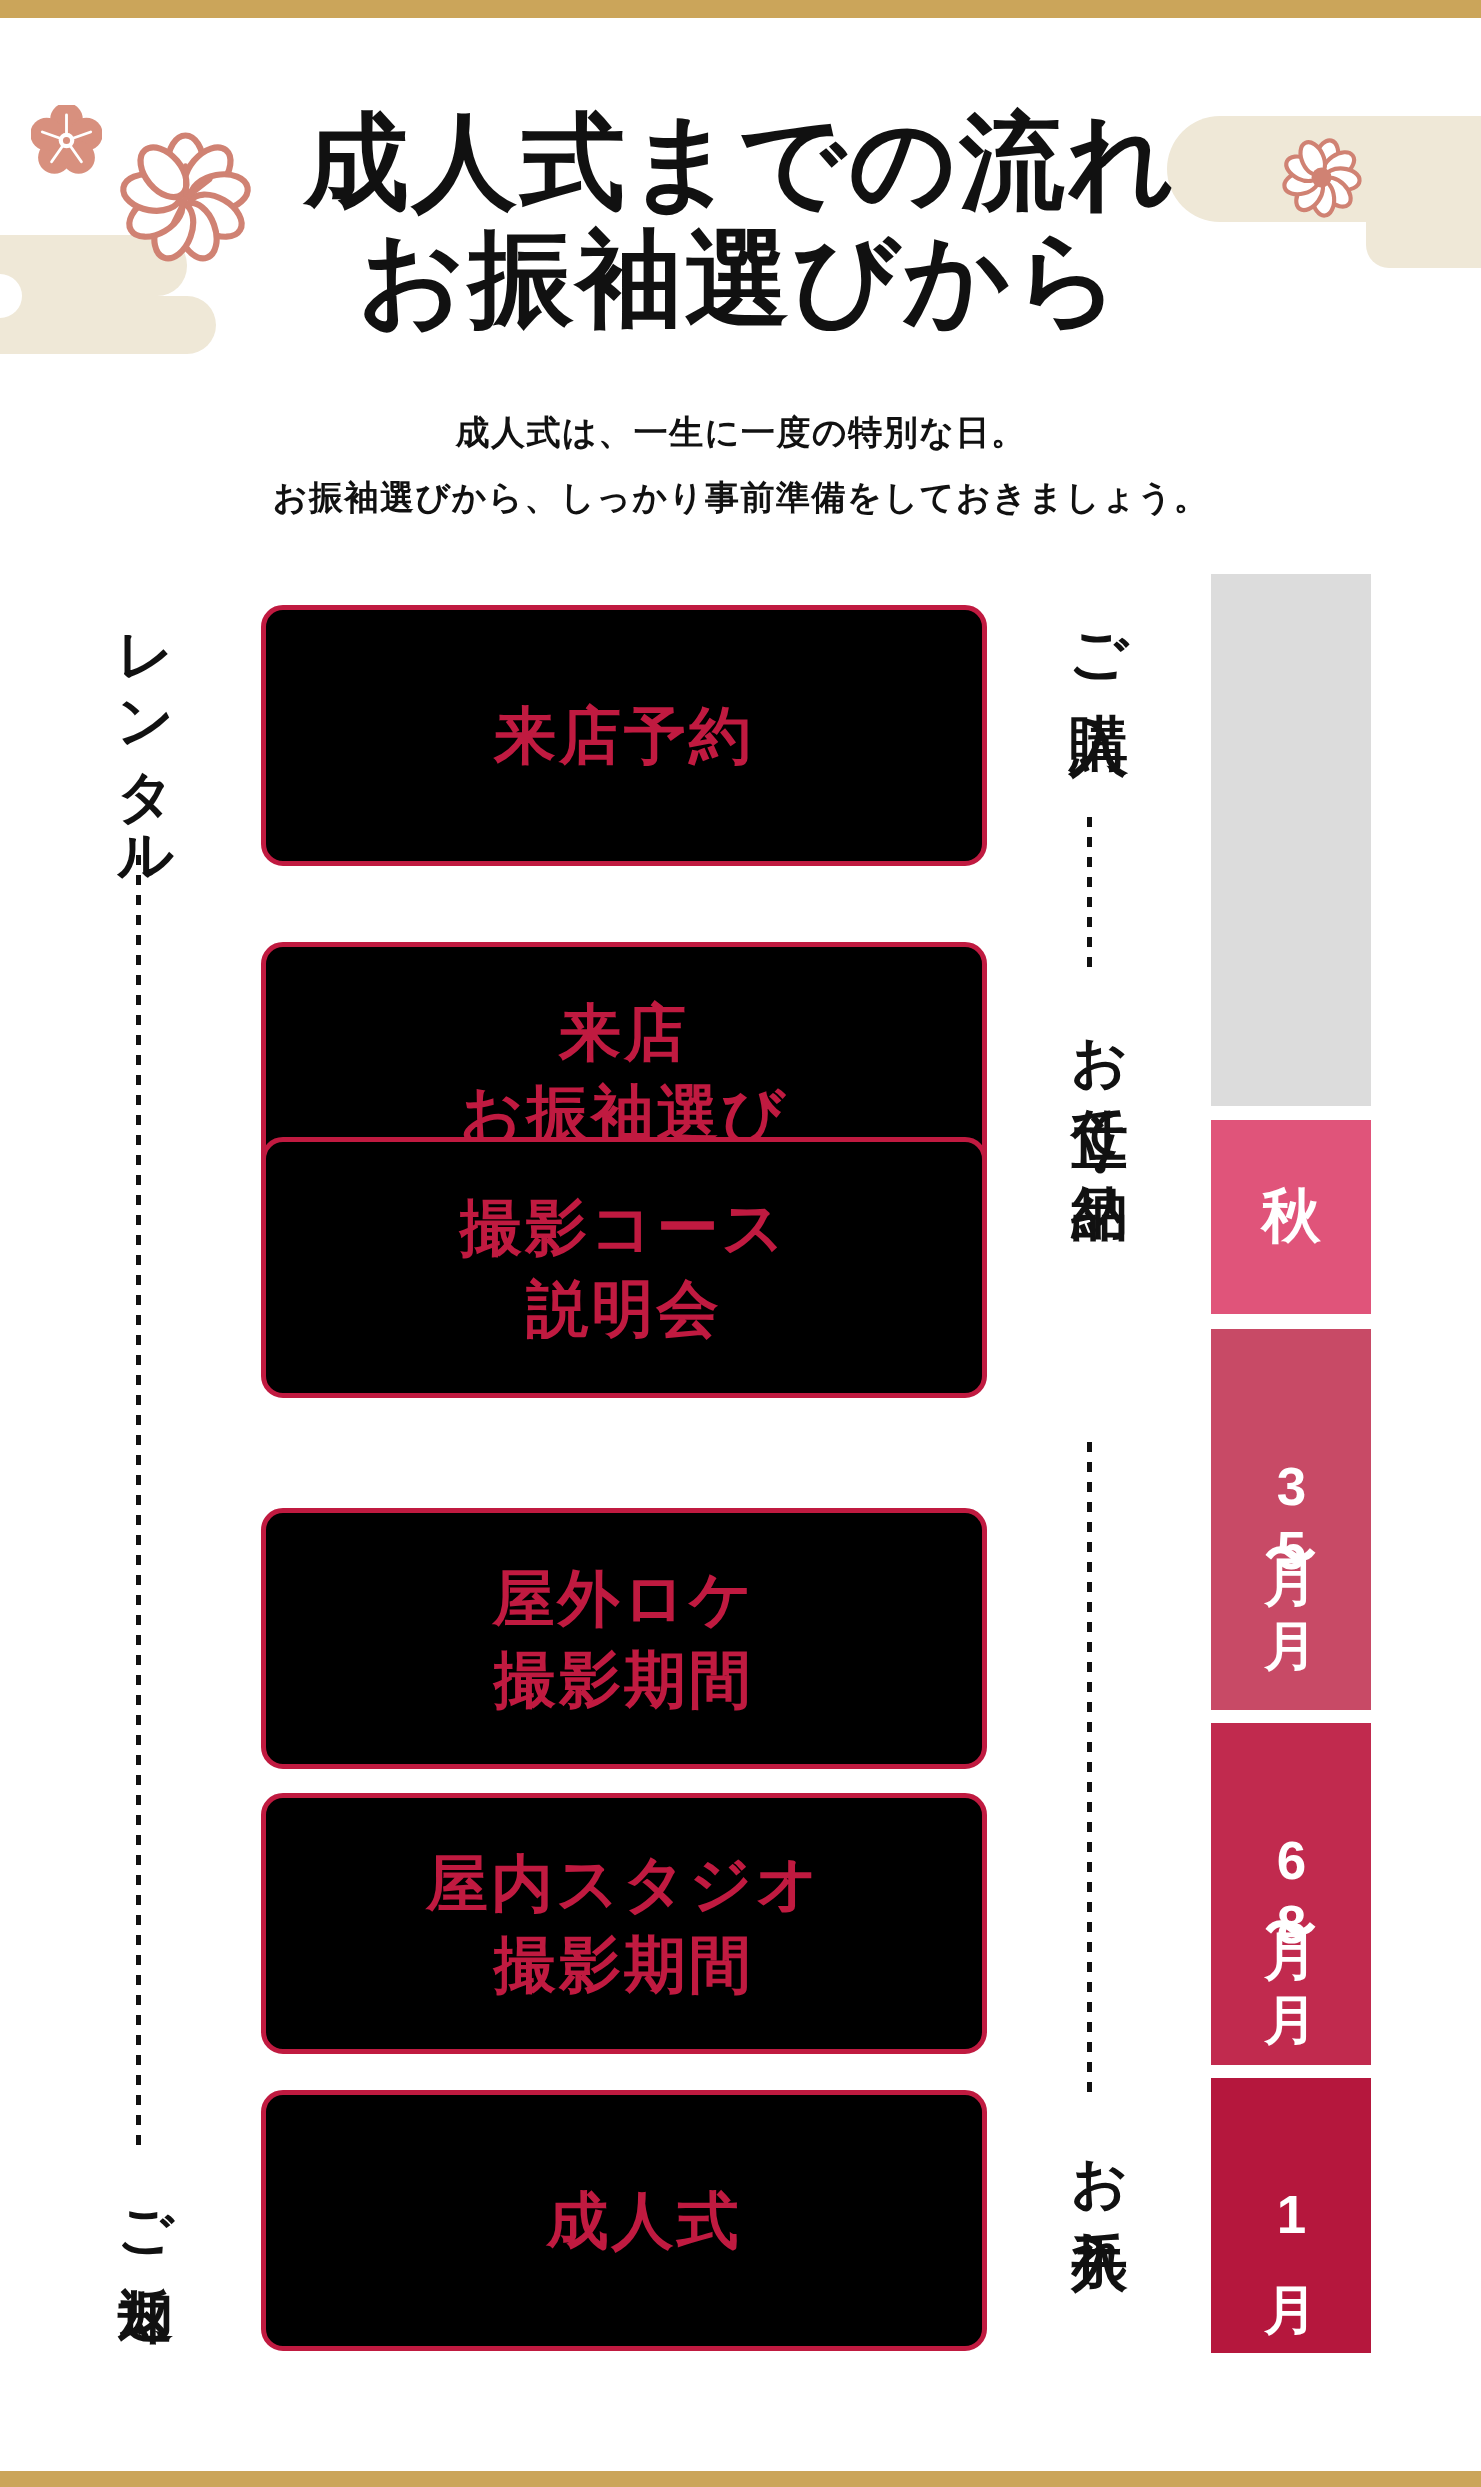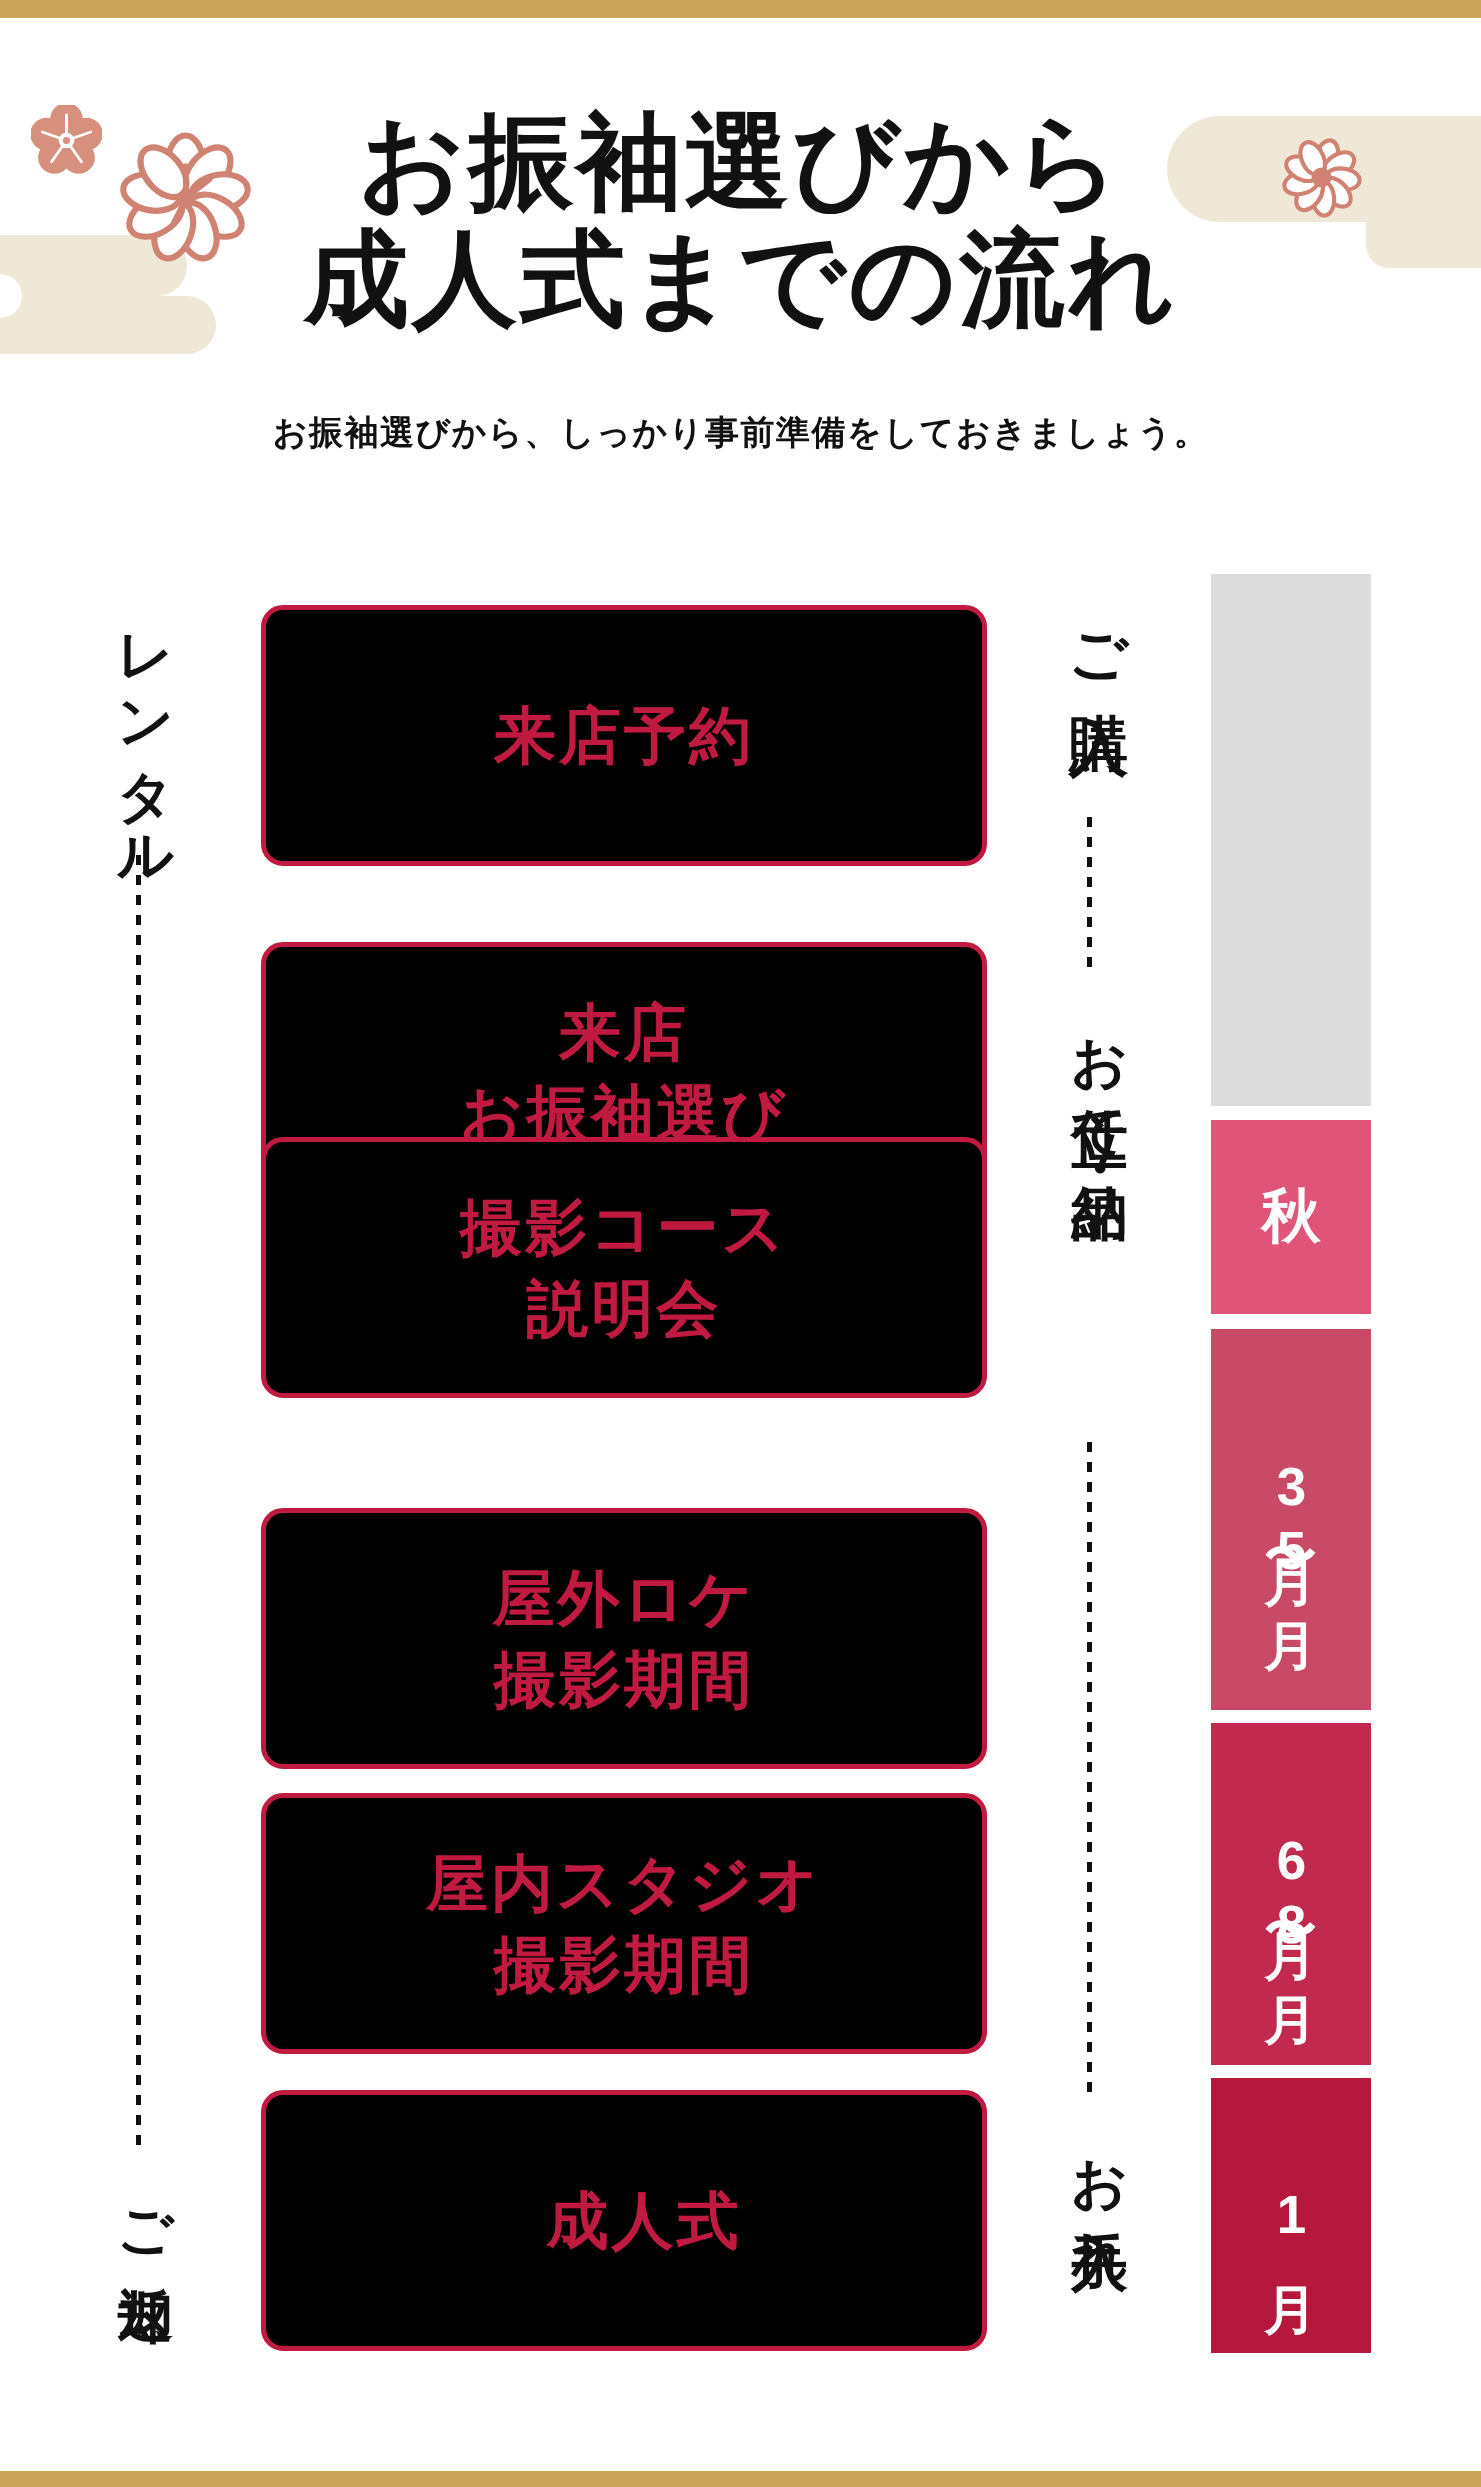--- a/index.html
+++ b/index.html
@@ -158,24 +158,25 @@
           <ellipse cx="50" cy="25" rx="13" ry="21"></ellipse>
         </g>
       <g transform="rotate(335 50 50)">
           <ellipse cx="50" cy="25" rx="13" ry="21"></ellipse>
         </g>
     </g>
     <circle cx="50" cy="50" r="12" fill="#d08273"></circle>
   </svg>
 
   <div id="title">
+    <div>成人式までの流れ</div>
     <div>お振袖選びから</div>
-    <div>成人式までの流れ</div>
   </div>
   <div id="subtitle">
+    <div>成人式は、一生に一度の特別な日。</div>
     <div>お振袖選びから、しっかり事前準備をしておきましょう。</div>
   </div>
 
   <div id="rental-start" class="vtext">レンタル</div>
   <div id="rental-dots" class="dots"></div>
   <div id="rental-end" class="vtext">ご返却</div>
 
   <div id="step-1" class="step-box">
     <span>来店予約</span>
     <span></span>

